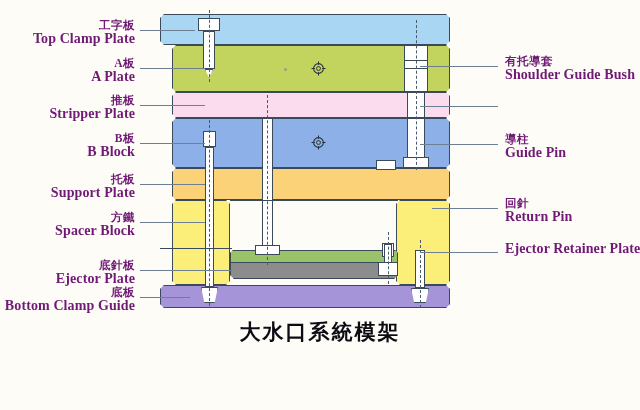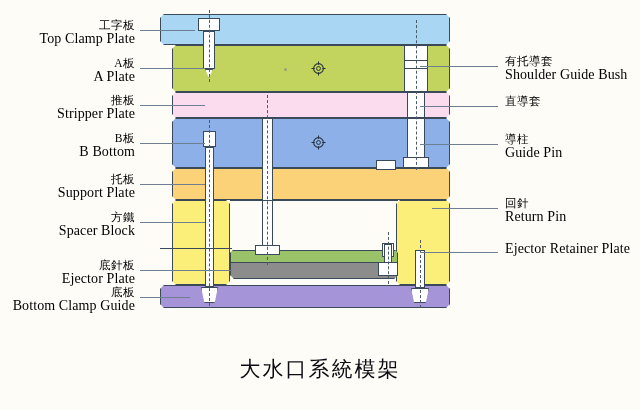--- a/index.html
+++ b/index.html
@@ -9,23 +9,23 @@
   }
   #page{
     position:relative;
     width:640px;height:410px;
     background:#fdfcf7;
     overflow:hidden;
   }
   
   .lbl{
     position:absolute;
-    color:#000000;
+    color:#701a75;
     font-family:"Liberation Serif", serif;
-    font-weight:400;
+    font-weight:700;
     line-height:1.08;
     white-space:nowrap;
   }
   .lbl .cn{ font-size:11.5px; letter-spacing:.5px; display:block; }
   .lbl .en{ font-size:14px; letter-spacing:.1px; display:block; }
   .lbl.right{ text-align:left; }
   .lbl.left{ text-align:right; }
 
   
   .leader{
@@ -63,21 +63,21 @@
   }
   .speck{position:absolute;background:#9aa07e;border-radius:50%;}
 
   
   #title{
     position:absolute;left:0;right:0;text-align:center;
     color:#0b0b11;
   }
   #title .t-cn{
     font-family:"DejaVu Sans", sans-serif;
-    font-weight:400;font-size:21px;letter-spacing:2px;margin-top:37px;
+    font-weight:700;font-size:21px;letter-spacing:2px;
   }
   #title .t-en{
     font-family:"Liberation Sans", sans-serif;
     font-weight:700;font-size:24px;letter-spacing:.3px;
     margin-top:2px;
   }
 </style>
 </head>
 <body>
 
@@ -180,21 +180,21 @@
   <div class="leader" style="left:140px;top:68px;width:65px;"></div>
 
   <div class="lbl left" style="right:505px;top:94px;">
     <span class="cn">推板</span>
     <span class="en">Stripper Plate</span>
   </div>
   <div class="leader" style="left:140px;top:105px;width:65px;"></div>
 
   <div class="lbl left" style="right:505px;top:132px;">
     <span class="cn">B板</span>
-    <span class="en">B Bottom</span>
+    <span class="en">B Block</span>
   </div>
   <div class="leader" style="left:140px;top:143px;width:65px;"></div>
 
   <div class="lbl left" style="right:505px;top:173px;">
     <span class="cn">托板</span>
     <span class="en">Support Plate</span>
   </div>
   <div class="leader" style="left:140px;top:184px;width:65px;"></div>
 
   <div class="lbl left" style="right:505px;top:211px;">
@@ -215,21 +215,20 @@
   </div>
   <div class="leader" style="left:140px;top:297px;width:50px;"></div>
 
   <div class="lbl right" style="left:505px;top:55px;">
     <span class="cn">有托導套</span>
     <span class="en">Shoulder Guide Bush</span>
   </div>
   <div class="leader" style="left:420px;top:66px;width:78px;"></div>
 
   <div class="lbl right" style="left:505px;top:95px;">
-    <span class="cn">直導套</span>
   </div>
   <div class="leader" style="left:420px;top:106px;width:78px;"></div>
 
   <div class="lbl right" style="left:505px;top:133px;">
     <span class="cn">導柱</span>
     <span class="en">Guide Pin</span>
   </div>
   <div class="leader" style="left:420px;top:144px;width:78px;"></div>
 
   <div class="lbl right" style="left:505px;top:197px;">

